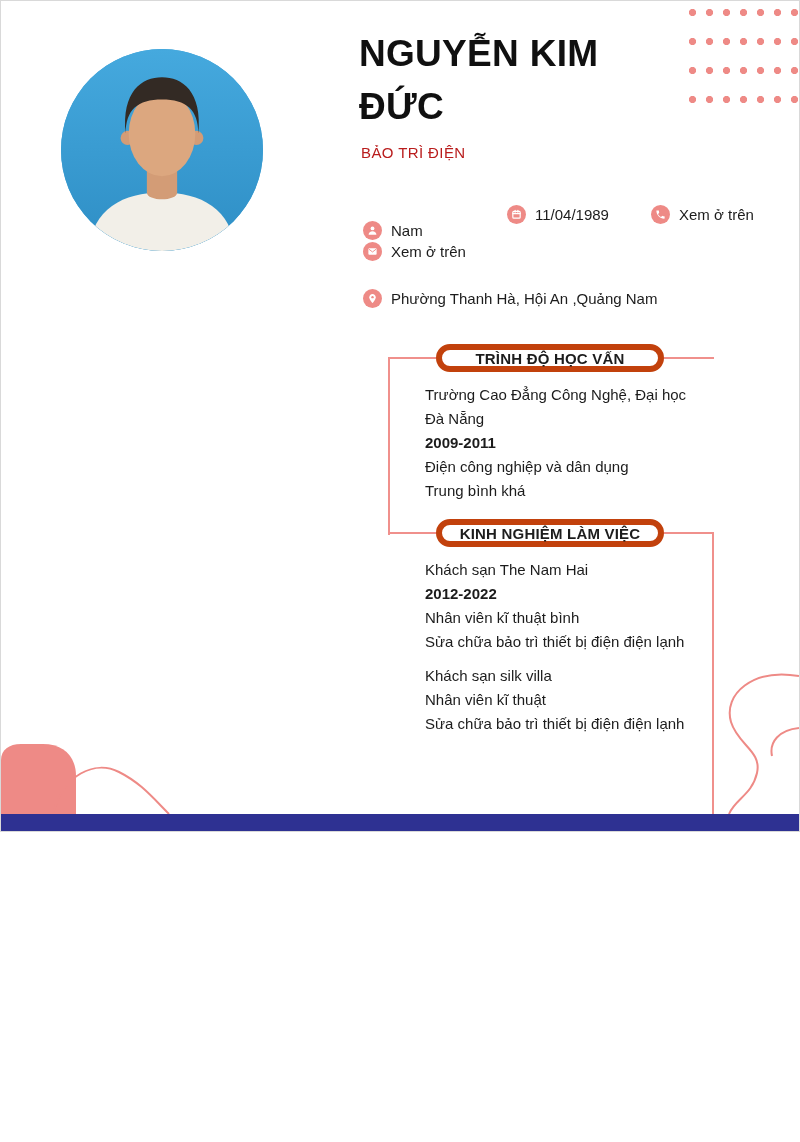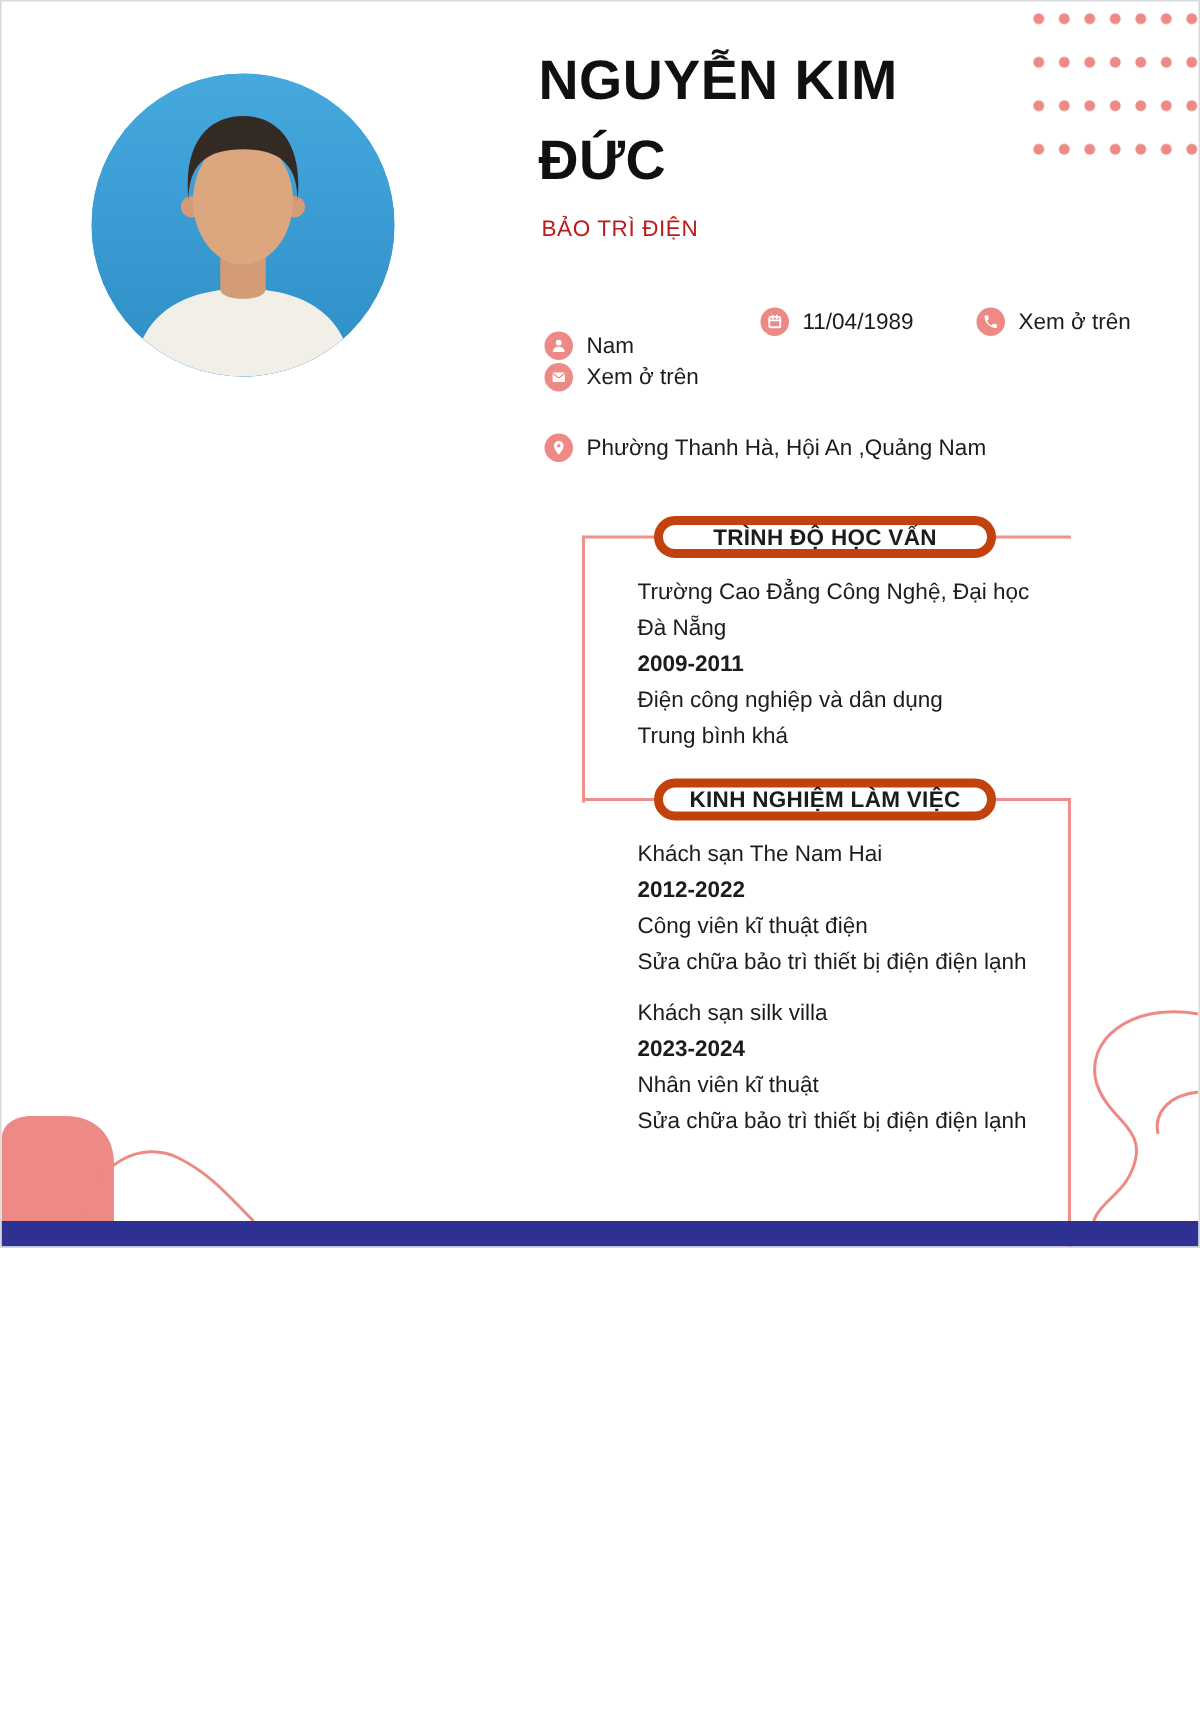--- a/index.html
+++ b/index.html
@@ -179,26 +179,25 @@
       <div class="period">2009-2011</div>
       <div>Điện công nghiệp và dân dụng</div>
       <div>Trung bình khá</div>
     </div>
   </div>
 
   <div class="content" id="experience-content">
     <div class="entry">
       <div>Khách sạn The Nam Hai</div>
       <div class="period">2012-2022</div>
-      <div>Công viên kĩ thuật điện</div>
+      <div>Nhân viên kĩ thuật bình</div>
       <div class="desc">Sửa chữa bảo trì thiết bị điện điện lạnh</div>
     </div>
     <div class="entry">
       <div>Khách sạn silk villa</div>
-      <div class="period">2023-2024</div>
       <div>Nhân viên kĩ thuật</div>
       <div class="desc">Sửa chữa bảo trì thiết bị điện điện lạnh</div>
     </div>
   </div>
 
   <svg class="deco" id="deco-left" viewBox="0 0 200 72">
     <path d="M0,72 L0,18 C0,8 8,2 20,2 L42,2 C62,2 75,14 75,34 L75,72 Z" fill="#ee8a86"></path>
     <path d="M52,72 C62,32 94,18 118,30 C140,41 152,56 168,72" fill="none" stroke="#ee8a86" stroke-width="2"></path>
   </svg>
   <svg class="deco" id="deco-right" viewBox="0 0 132 148">

